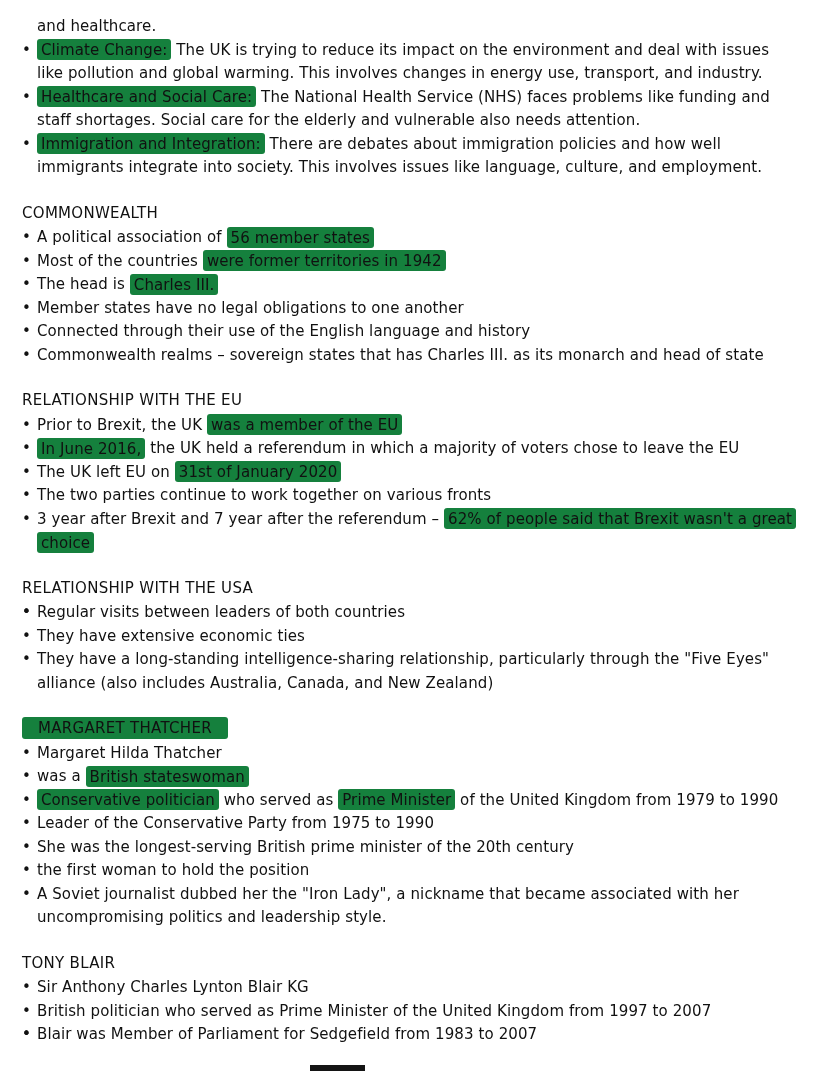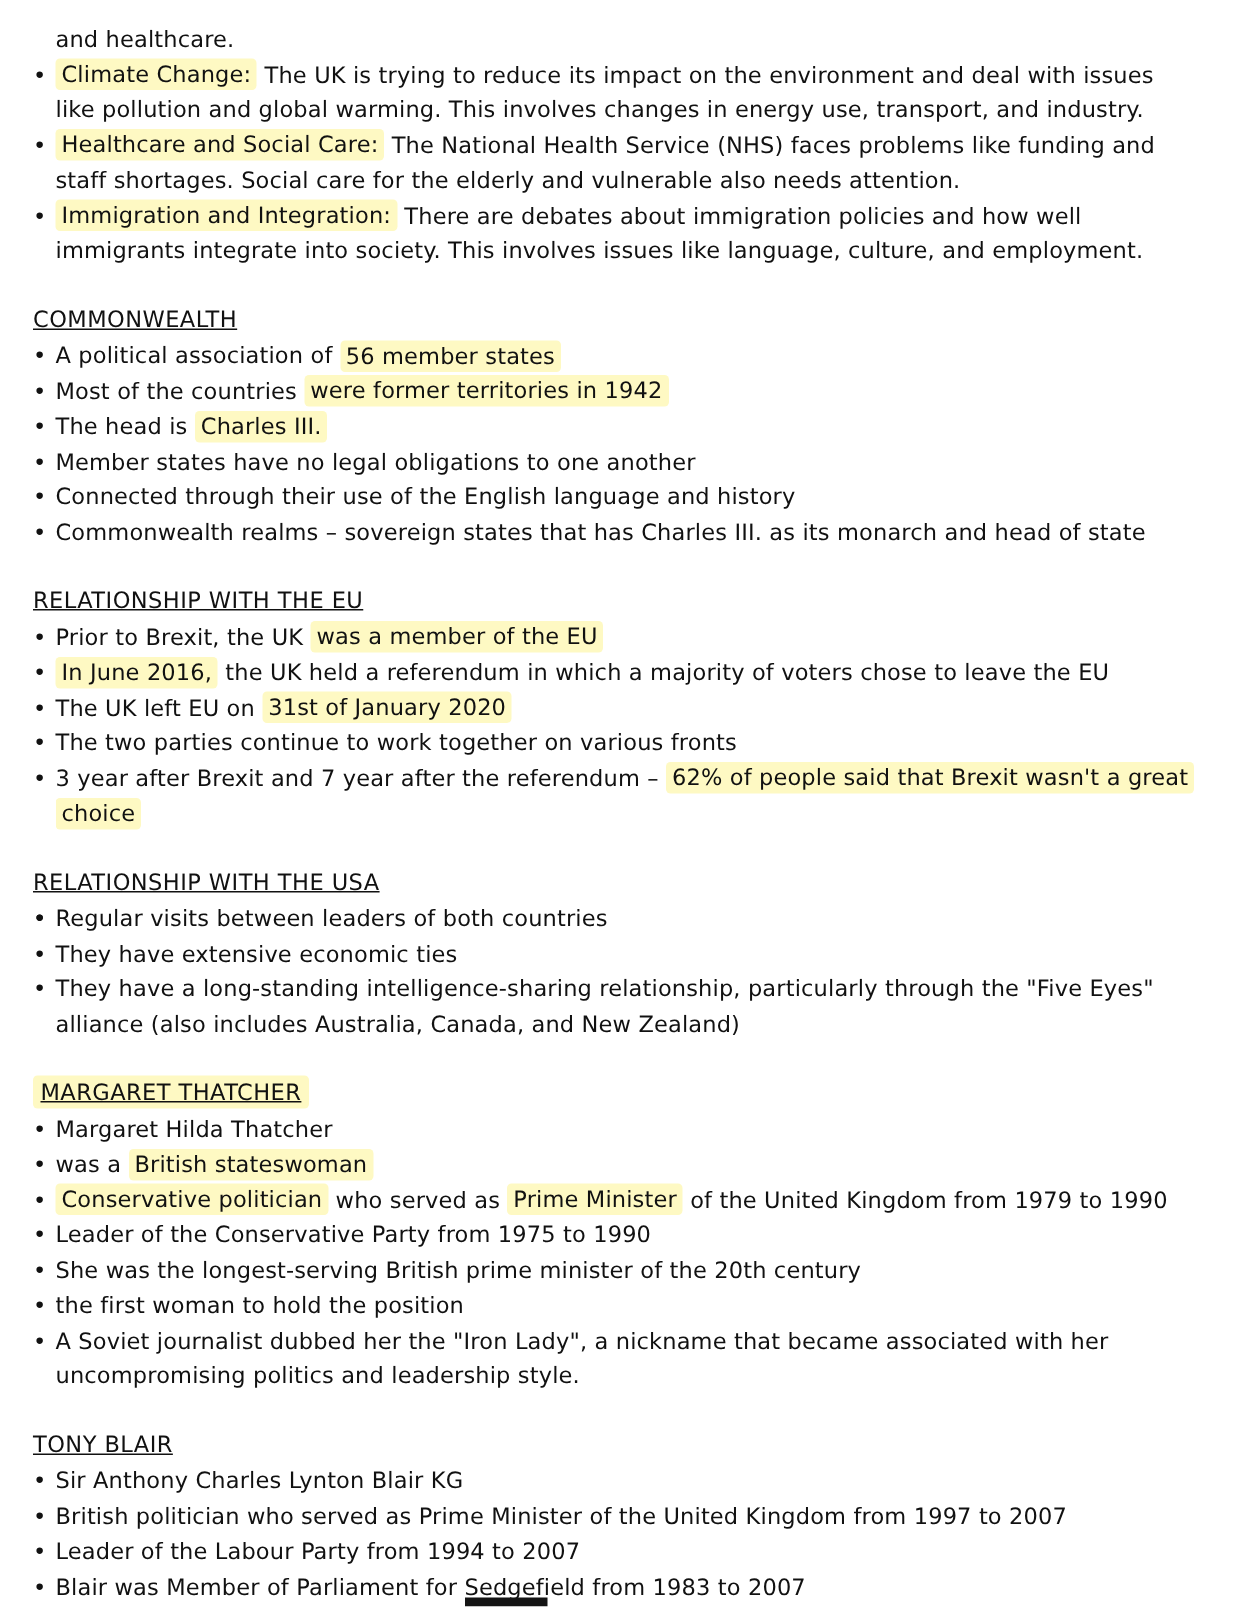--- a/index.html
+++ b/index.html
@@ -14,44 +14,43 @@
     position: relative;
     overflow: hidden;
   }
   main[data-name="notes-document"] {
     padding: 3px 34px 0 22px;
   }
   .heading {
     margin: 22px 0 1px 0;
     letter-spacing: 0.3px;
     white-space: nowrap;
-    text-decoration: underline;
   }
   .bullet-item {
     position: relative;
     padding-left: 15px;
   }
   .bullet-item .marker {
     position: absolute;
     left: 0;
     top: 0;
   }
   .continuation {
     padding-left: 15px;
     margin-top: 12px;
   }
   .hl {
-    background: #fef9c3;
+    background: #15803d;
     border-radius: 3px;
     padding: 1.5px 4px;
     -webkit-box-decoration-break: clone;
     box-decoration-break: clone;
   }
   .heading .hl {
-    padding: 2px 5px;
+    padding: 2px 16px;
   }
   .bottom-bar {
     position: absolute;
     left: 310px;
     bottom: 0;
     width: 55px;
     height: 6px;
     background: #141414;
   }
 </style>
@@ -85,17 +84,17 @@
     <div class="bullet-item" data-name="bullet-item"><span class="marker" data-name="bullet-marker-icon">•</span><span class="plain" data-name="plain-text">Margaret Hilda Thatcher</span></div>
     <div class="bullet-item" data-name="bullet-item"><span class="marker" data-name="bullet-marker-icon">•</span><span class="plain" data-name="plain-text">was a </span><span class="hl" data-name="highlighted-text">British stateswoman</span></div>
     <div class="bullet-item" data-name="bullet-item"><span class="marker" data-name="bullet-marker-icon">•</span><span class="hl" data-name="highlighted-text">Conservative politician</span><span class="plain" data-name="plain-text"> who served as </span><span class="hl" data-name="highlighted-text">Prime Minister</span><span class="plain" data-name="plain-text"> of the United Kingdom from 1979 to 1990</span></div>
     <div class="bullet-item" data-name="bullet-item"><span class="marker" data-name="bullet-marker-icon">•</span><span class="plain" data-name="plain-text">Leader of the Conservative Party from 1975 to 1990</span></div>
     <div class="bullet-item" data-name="bullet-item"><span class="marker" data-name="bullet-marker-icon">•</span><span class="plain" data-name="plain-text">She was the longest-serving British prime minister of the 20th century</span></div>
     <div class="bullet-item" data-name="bullet-item"><span class="marker" data-name="bullet-marker-icon">•</span><span class="plain" data-name="plain-text">the first woman to hold the position</span></div>
     <div class="bullet-item" data-name="bullet-item"><span class="marker" data-name="bullet-marker-icon">•</span><span class="plain" data-name="plain-text">A Soviet journalist dubbed her the "Iron Lady", a nickname that became associated with her uncompromising politics and leadership style.</span></div>
     <div class="heading" data-name="section-heading"><span class="plain" data-name="plain-text">TONY BLAIR</span></div>
     <div class="bullet-item" data-name="bullet-item"><span class="marker" data-name="bullet-marker-icon">•</span><span class="plain" data-name="plain-text">Sir Anthony Charles Lynton Blair KG</span></div>
     <div class="bullet-item" data-name="bullet-item"><span class="marker" data-name="bullet-marker-icon">•</span><span class="plain" data-name="plain-text">British politician who served as Prime Minister of the United Kingdom from 1997 to 2007</span></div>
-    <div class="bullet-item" data-name="bullet-item"><span class="marker" data-name="bullet-marker-icon">•</span><span class="plain" data-name="plain-text">Leader of the Labour Party from 1994 to 2007</span></div>
+    <div class="bullet-item" data-name="bullet-item"><span class="marker" data-name="bullet-marker-icon">•</span></div>
     <div class="bullet-item" data-name="bullet-item"><span class="marker" data-name="bullet-marker-icon">•</span><span class="plain" data-name="plain-text">Blair was Member of Parliament for Sedgefield from 1983 to 2007</span></div>
   </main>
 
 <div class="bottom-bar" data-name="bottom-partial-bar"></div>
 
 </body></html>

